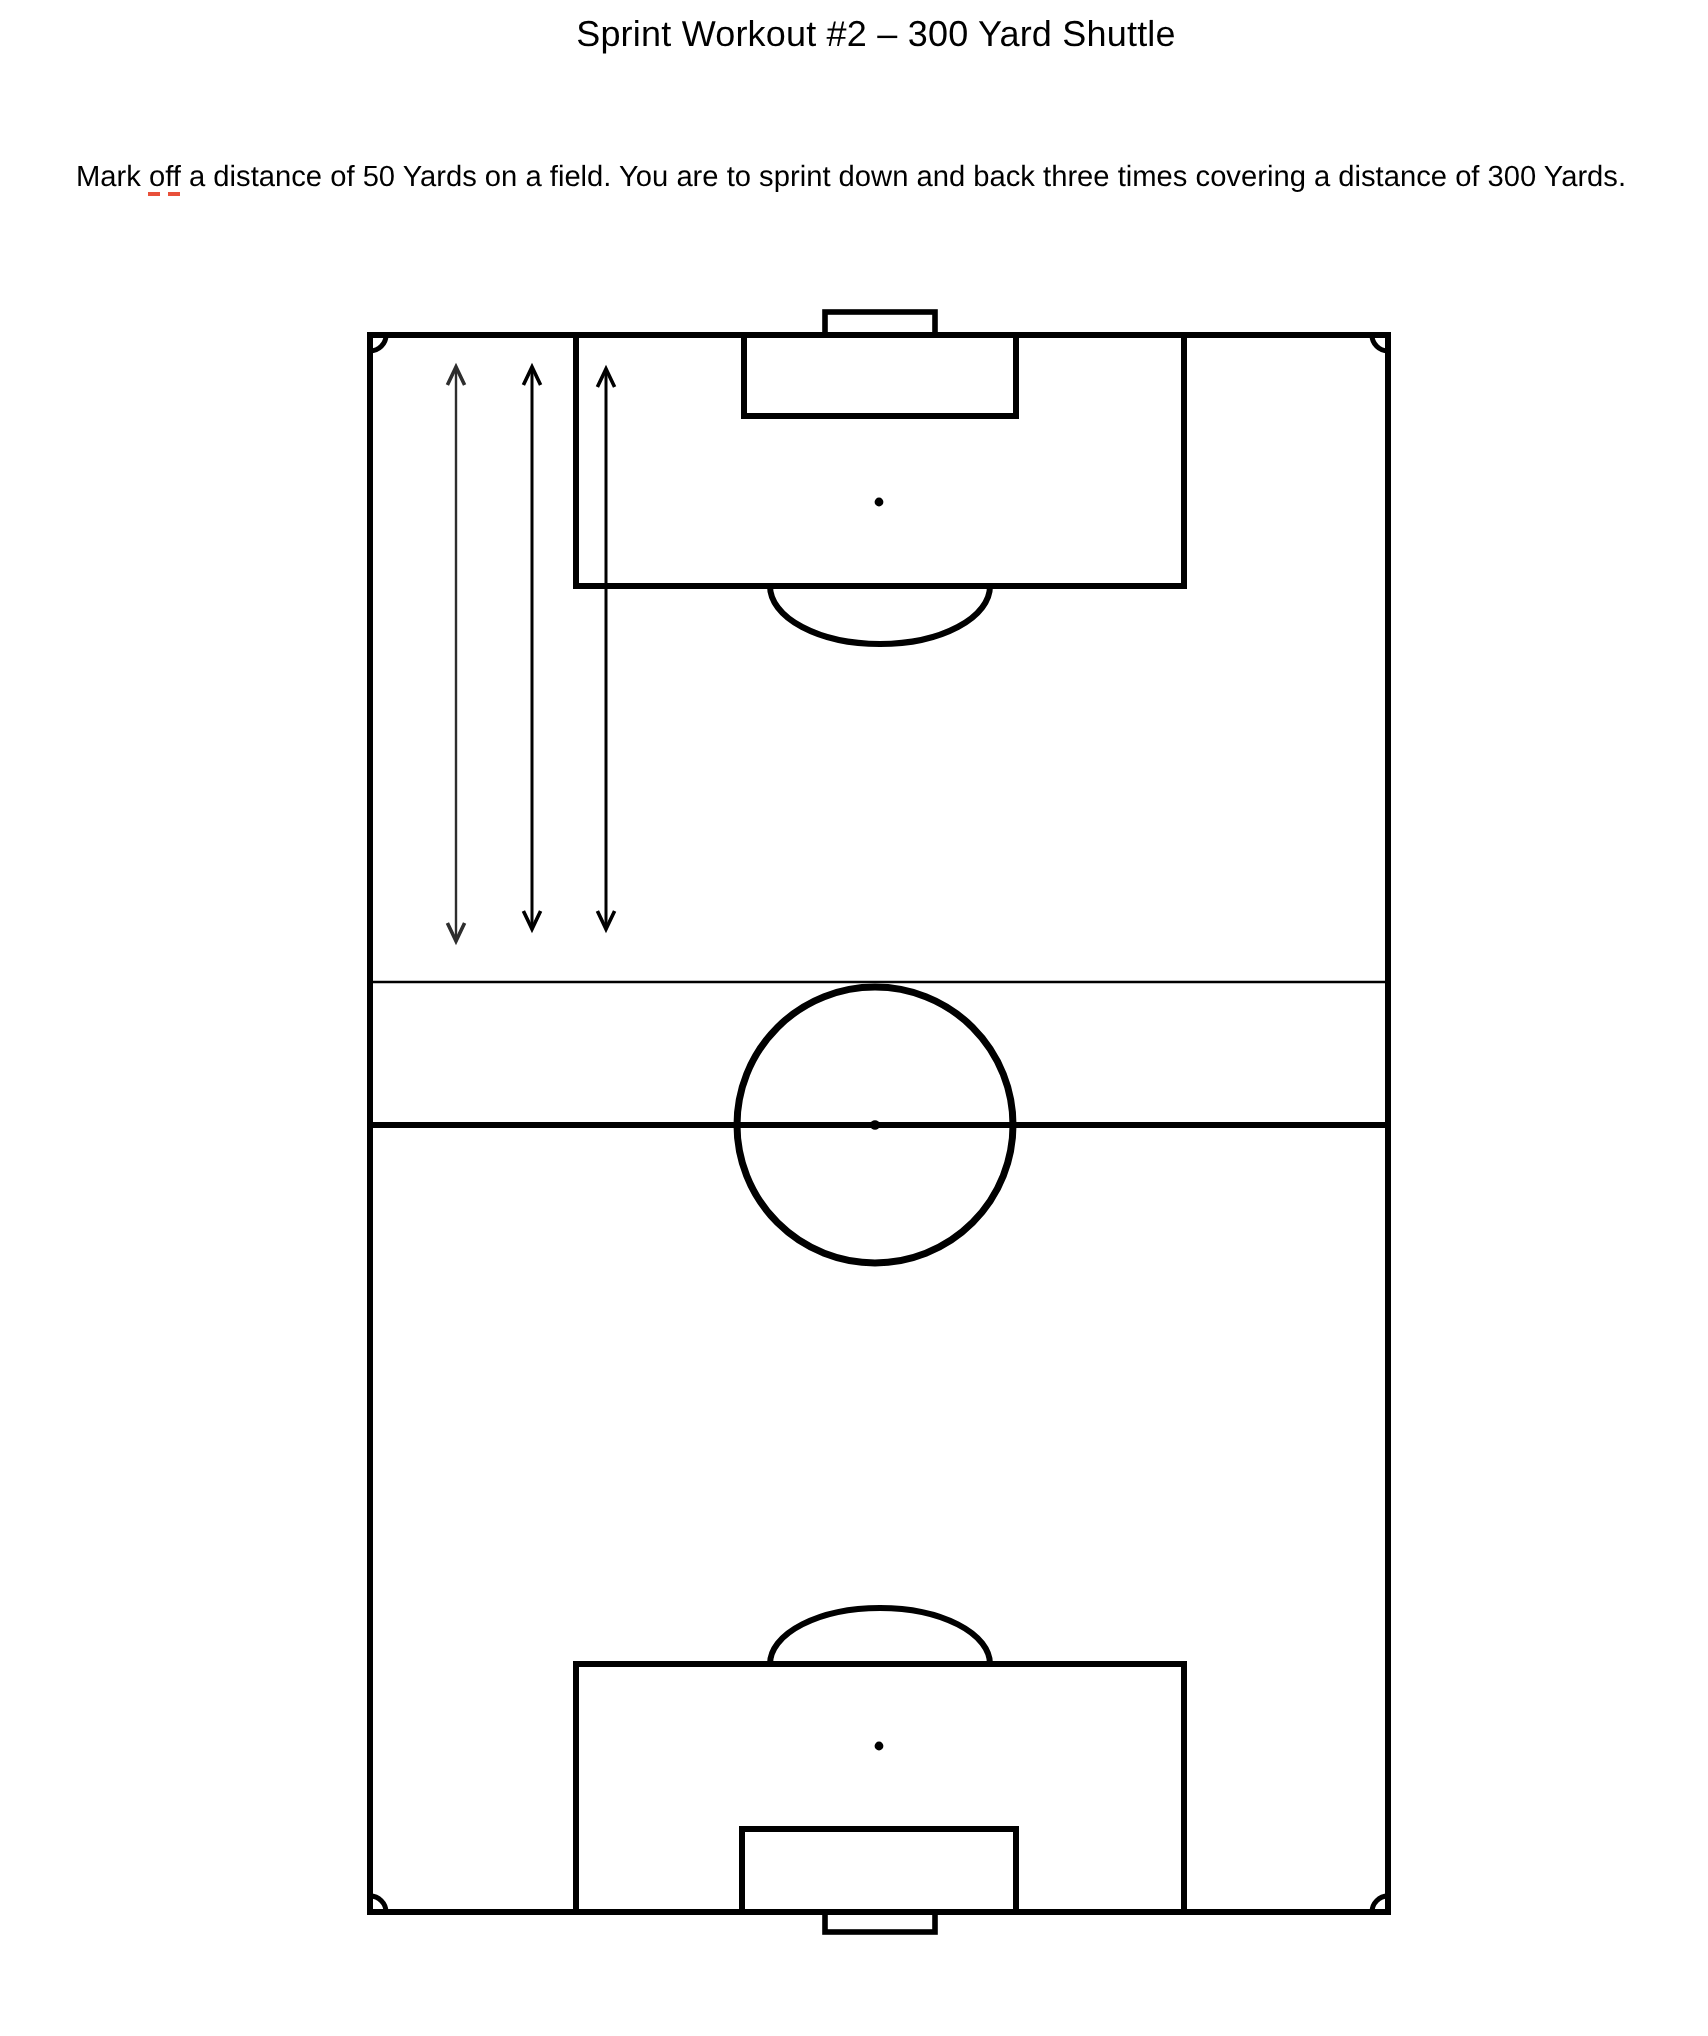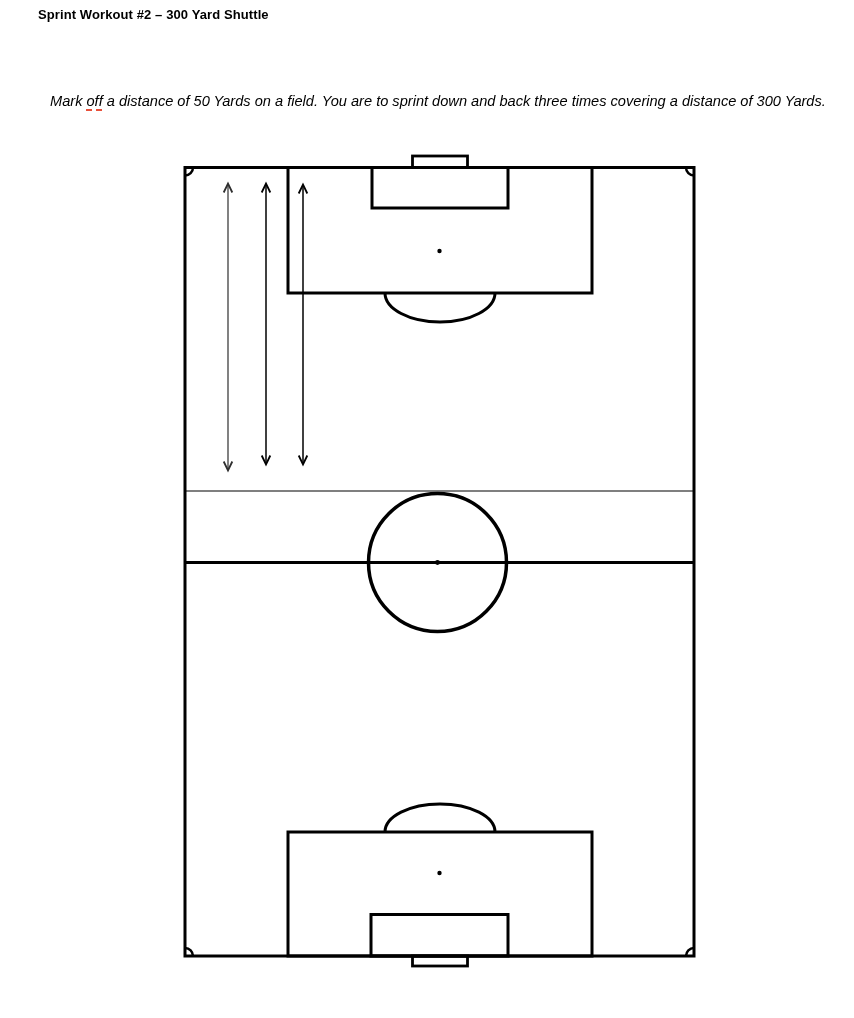--- a/index.html
+++ b/index.html
@@ -10,33 +10,32 @@
     position: relative;
     font-family: "Liberation Sans", sans-serif;
     color: #000000;
     overflow: hidden;
   }
   .doc-title {
     position: absolute;
     top: 7px;
     left: 38px;
     width: 800px;
-    text-align: left;
-    font-size: 13px;
-    font-weight: 700;
+    text-align: center;
+    font-size: 18px;
+    font-weight: 400;
     letter-spacing: 0.1px;
   }
   .instruction {
     position: absolute;
     top: 81px;
     left: 38px;
-    margin: 12px;
+    margin: 0;
     font-size: 14.6px;
     white-space: nowrap;
-    font-style: italic;
   }
   .misspell {
     text-decoration-line: underline;
     text-decoration-style: dashed;
     text-decoration-color: #e8503a;
     text-decoration-thickness: 2px;
     text-underline-offset: 3px;
   }
   svg.field-svg {
     position: absolute;

